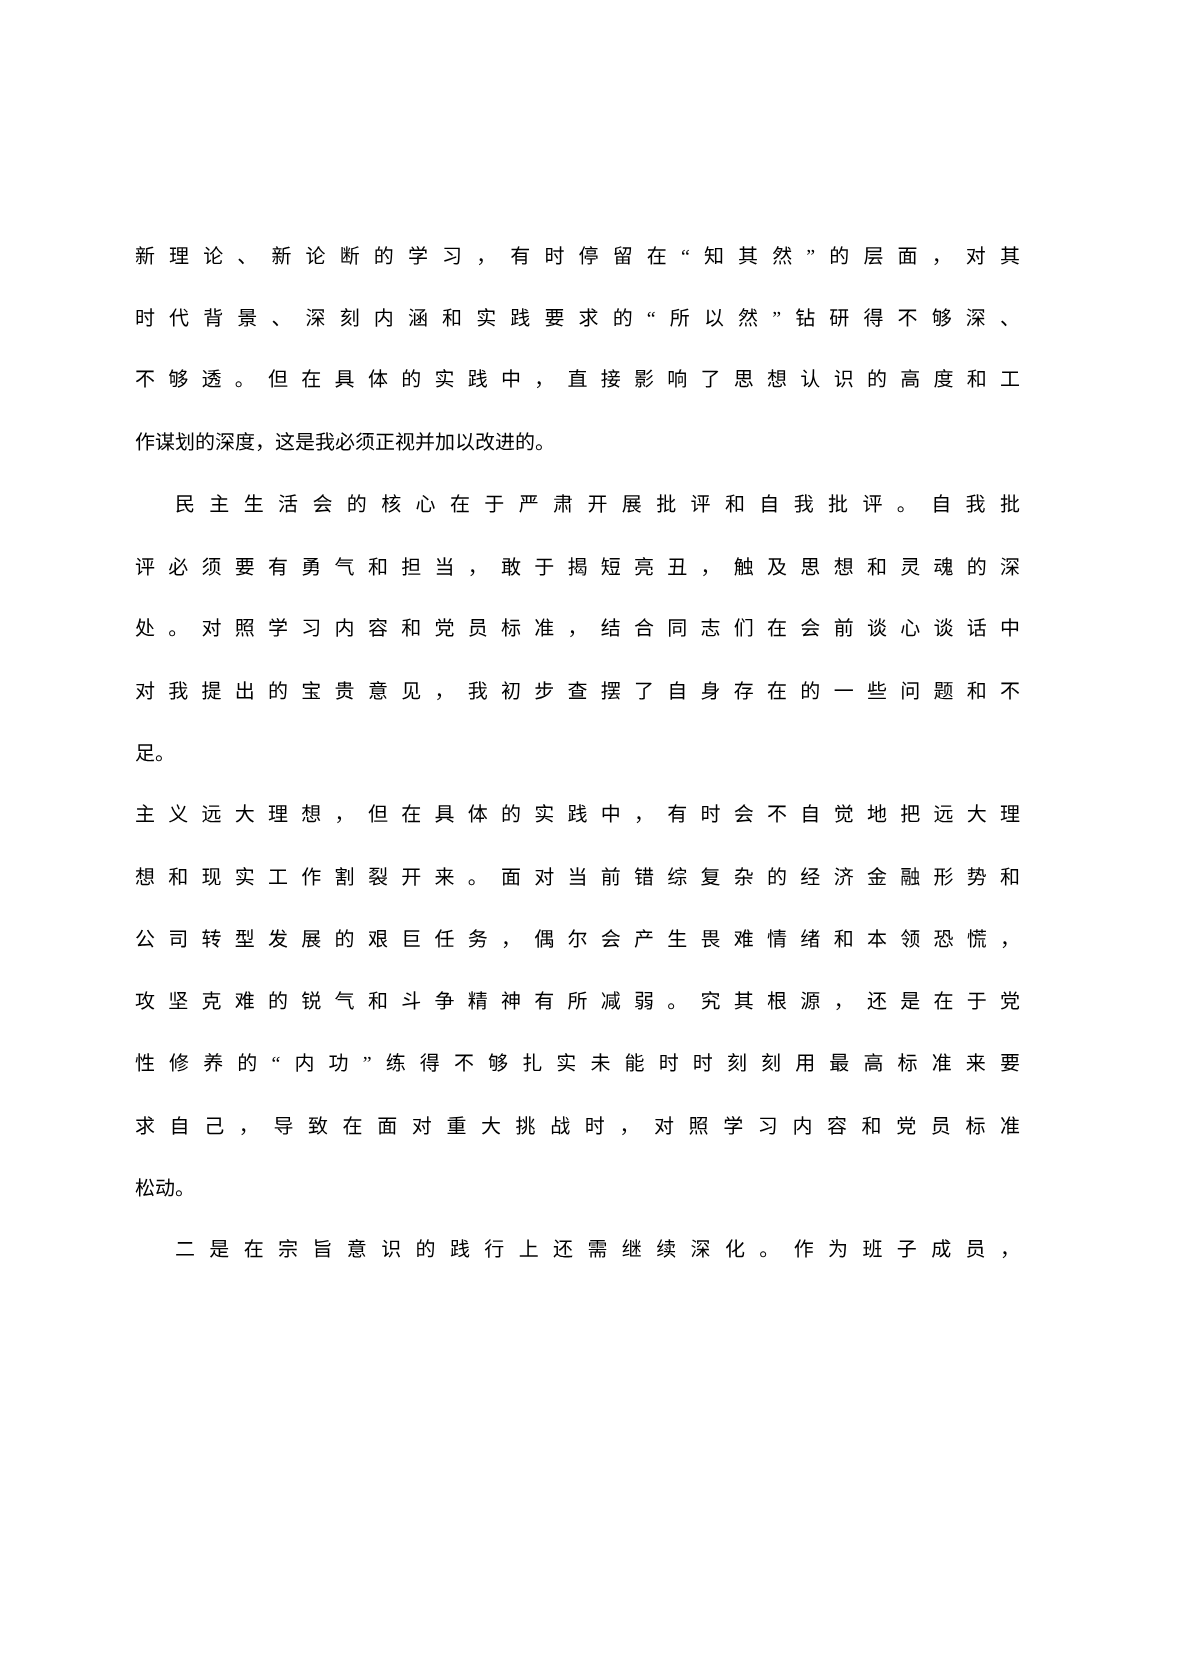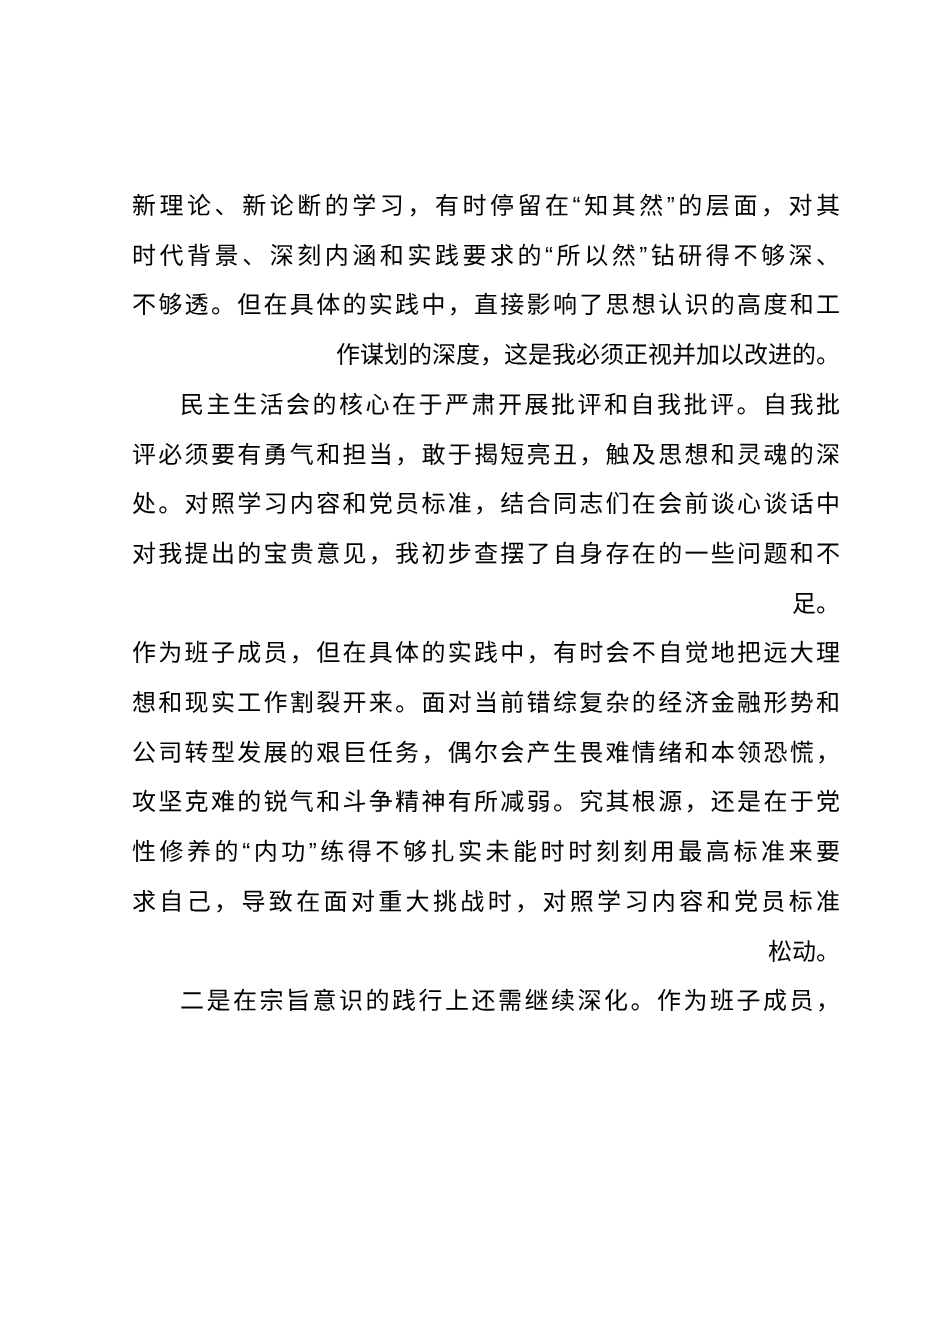--- a/index.html
+++ b/index.html
@@ -10,30 +10,30 @@
   .page {
     position: relative;
     width: 950px;
     height: 1344px;
     background: #ffffff;
     overflow: hidden;
     font-family: "Liberation Sans", sans-serif;
   }
   .text-block {
     position: absolute;
-    left: 132px;
+    left: 108px;
     top: 181px;
     width: 708px;
-    font-size: 24px;
+    font-size: 16px;
     line-height: 49.7px;
     color: #000000;
-    font-family: Liberation Sans, sans-serif;
+    font-family: Liberation Serif, serif;
   }
   .line {
-    text-align: right;
+    text-align: left;
   }
   .line.just {
     text-align: justify;
     text-align-last: justify;
     text-justify: inter-character;
   }
   .line.indent {
     text-indent: 2em;
   }
 </style>
@@ -44,21 +44,21 @@
   <div class="text-block" id="doc-lines" style="color: rgb(0, 0, 0);">
       <div class="line just">新理论、新论断的学习，有时停留在“知其然”的层面，对其</div>
       <div class="line just">时代背景、深刻内涵和实践要求的“所以然”钻研得不够深、</div>
       <div class="line just">不够透。但在具体的实践中，直接影响了思想认识的高度和工</div>
       <div class="line">作谋划的深度，这是我必须正视并加以改进的。</div>
       <div class="line indent just">民主生活会的核心在于严肃开展批评和自我批评。自我批</div>
       <div class="line just">评必须要有勇气和担当，敢于揭短亮丑，触及思想和灵魂的深</div>
       <div class="line just">处。对照学习内容和党员标准，结合同志们在会前谈心谈话中</div>
       <div class="line just">对我提出的宝贵意见，我初步查摆了自身存在的一些问题和不</div>
       <div class="line">足。</div>
-      <div class="line just">作为班子成员，但在具体的实践中，有时会不自觉地把远大理</div>
+      <div class="line just">主义远大理想，但在具体的实践中，有时会不自觉地把远大理</div>
       <div class="line just">想和现实工作割裂开来。面对当前错综复杂的经济金融形势和</div>
       <div class="line just">公司转型发展的艰巨任务，偶尔会产生畏难情绪和本领恐慌，</div>
       <div class="line just">攻坚克难的锐气和斗争精神有所减弱。究其根源，还是在于党</div>
       <div class="line just">性修养的“内功”练得不够扎实未能时时刻刻用最高标准来要</div>
       <div class="line just">求自己，导致在面对重大挑战时，对照学习内容和党员标准</div>
       <div class="line">松动。</div>
       <div class="line indent just">二是在宗旨意识的践行上还需继续深化。作为班子成员，</div>
     </div>
 </div>
 

